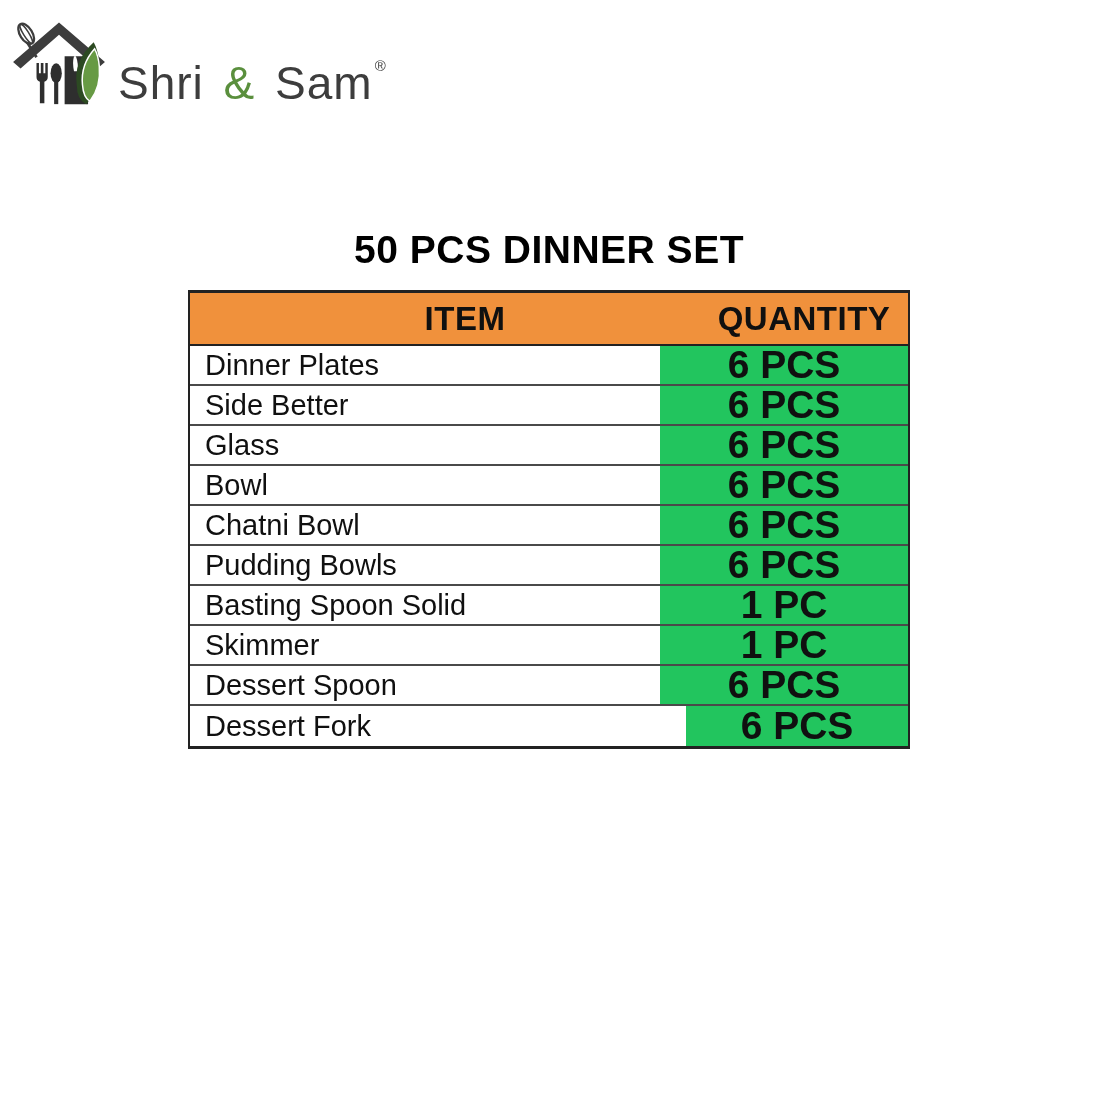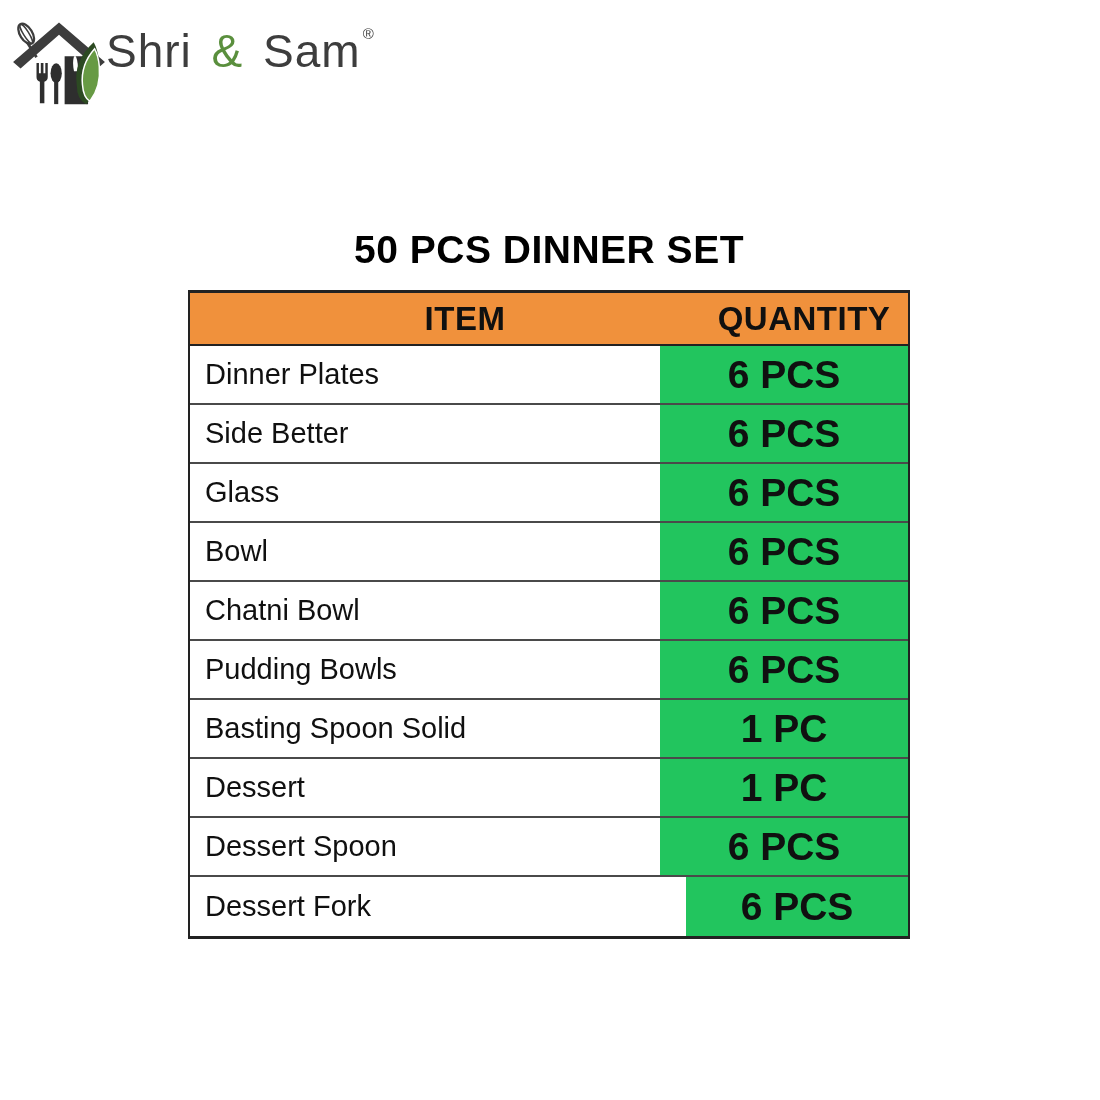--- a/index.html
+++ b/index.html
@@ -11,21 +11,22 @@
     font-family: "Liberation Sans", sans-serif;
     overflow: hidden;
   }
 
   
   .logo {
     position: absolute;
     left: 12px;
     top: 16px;
     display: flex;
-    align-items: flex-start;
+    align-items: flex-end;
+    gap: 12px;
   }
   .logo-icon { width: 94px; height: 90px; }
   .brand-block { padding-top: 10px; }
   .brand-name {
     font-size: 46px;
     line-height: 1;
     color: #3d3d3d;
     letter-spacing: 1px;
     word-spacing: 6px;
     font-weight: 400;
@@ -87,21 +88,21 @@
     font-size: 33px;
     font-weight: bold;
     color: #101010;
     letter-spacing: 0.5px;
   }
   .header-cell.item-col { flex: 0 0 470px; margin-left: 40px; }
   .header-cell.qty-col  { flex: 1; }
 
   .row {
     display: flex;
-    height: 59px;
+    height: 40px;
     box-sizing: border-box;
     border-bottom: 2px solid #4a4a4a;
     background: #ffffff;
   }
   .row:last-child { border-bottom: none; gap: 26px; }
   .cell-item {
     flex: 0 0 470px;
     display: flex;
     align-items: center;
     padding-left: 15px;
@@ -189,21 +190,21 @@
     </div>
     <div class="row">
       <div class="cell-item">Pudding Bowls</div>
       <div class="cell-qty">6 PCS</div>
     </div>
     <div class="row">
       <div class="cell-item">Basting Spoon Solid</div>
       <div class="cell-qty">1 PC</div>
     </div>
     <div class="row">
-      <div class="cell-item">Dessert</div>
+      <div class="cell-item">Skimmer</div>
       <div class="cell-qty">1 PC</div>
     </div>
     <div class="row">
       <div class="cell-item">Dessert Spoon</div>
       <div class="cell-qty">6 PCS</div>
     </div>
     <div class="row">
       <div class="cell-item">Dessert Fork</div>
       <div class="cell-qty">6 PCS</div>
     </div>

